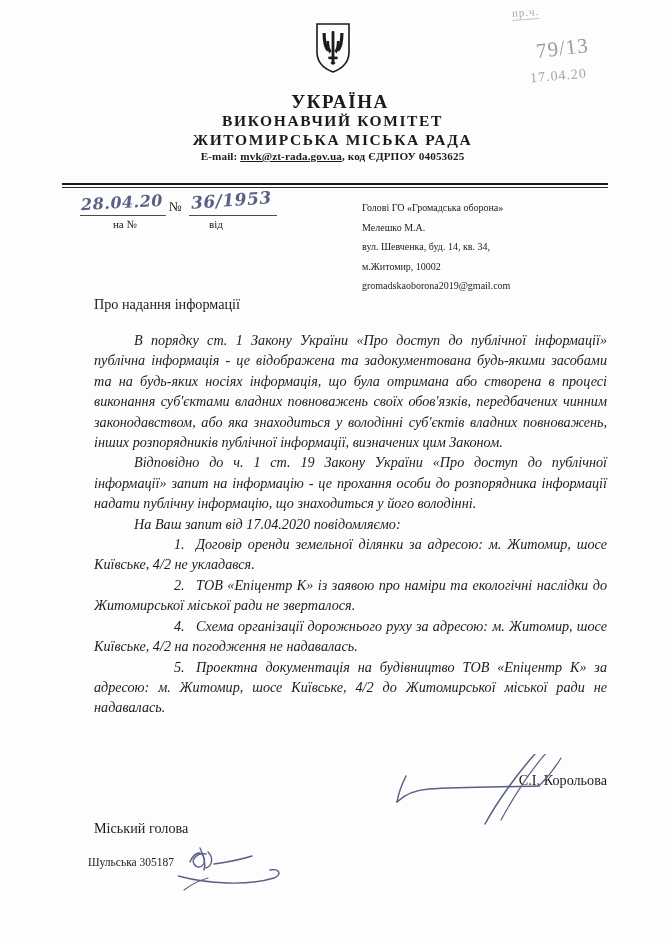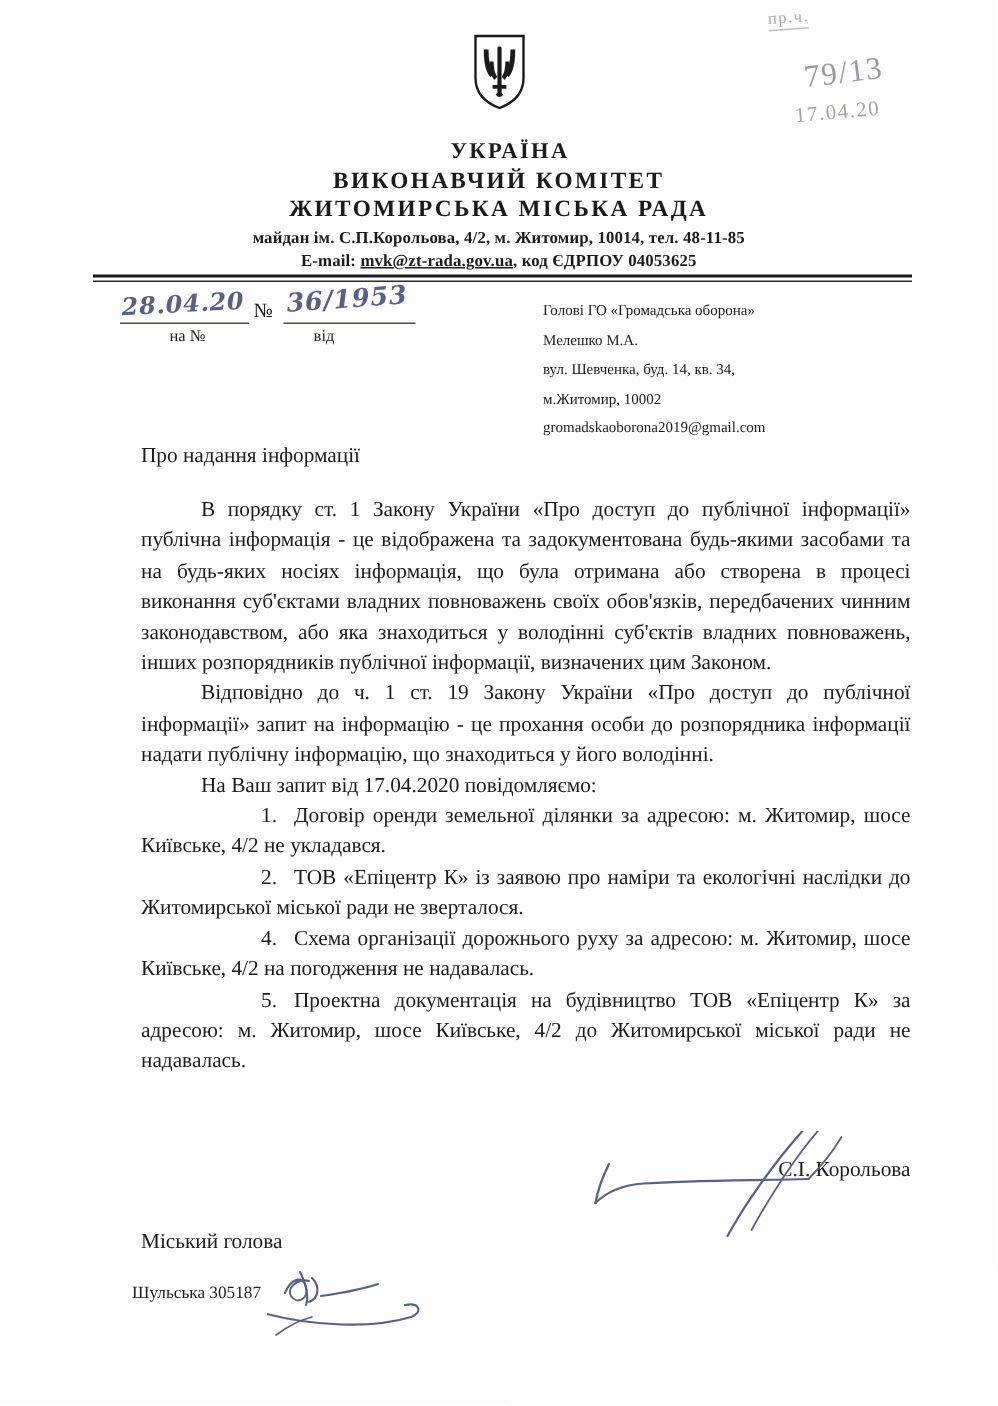--- a/index.html
+++ b/index.html
@@ -66,21 +66,21 @@
     left: 0;
     width: 665px;
     text-align: center;
   }
   .org-line {
     font-weight: bold;
     letter-spacing: 1.6px;
     font-size: 15.5px;
     line-height: 19px;
   }
-  .org-line.l1 { font-size: 15px; padding-left: 15px; }
+  .org-line.l1 { font-size: 19px; padding-left: 15px; }
   .contact-line {
     font-weight: bold;
     font-size: 11.2px;
     line-height: 15px;
     letter-spacing: 0.1px;
     margin-top: 3px;
   }
   .contact-line.email { margin-top: 0; }
   .email-underline {
     text-decoration: underline;
@@ -167,20 +167,21 @@
 
   
   .body {
     position: absolute;
     top: 330px;
     left: 94px;
     width: 513px;
     font-size: 14.2px;
     line-height: 20.4px;
     text-align: justify;
+    font-style: italic;
   }
   .body p {
     margin: 0;
     text-indent: 40px;
     text-align: justify;
   }
   .body p.tight { text-indent: 40px; }
   .list-item {
     margin: 0;
     text-align: justify;
@@ -243,21 +244,20 @@
         <path d="M13.4 34.6 h9.2 v2.6 h-9.2 z"></path>
         <path d="M15.4 41 q2.6 3.4 5.2 0 l-1.4 -1.2 q-1.2 1.6 -2.4 0 z"></path>
       </g>
     </svg>
   </div>
 
   <div class="header">
     <div class="org-line l1">УКРАЇНА</div>
     <div class="org-line">ВИКОНАВЧИЙ КОМІТЕТ</div>
     <div class="org-line">ЖИТОМИРСЬКА МІСЬКА РАДА</div>
-    <div class="contact-line">майдан ім. С.П.Корольова, 4/2, м. Житомир, 10014, тел. 48-11-85</div>
     <div class="contact-line email"><span>E-mail: </span><span class="email-underline">mvk@zt-rada.gov.ua</span><span>, код ЄДРПОУ 04053625</span></div>
   </div>
   <div class="rule"></div>
 
   <div class="ref-block">
     <div class="ref-lines">
       <div class="ref-slot date">
         <span class="ink" id="ref-date-ink">28.04.20</span>
       </div>
       <span class="no-sign">№</span>

